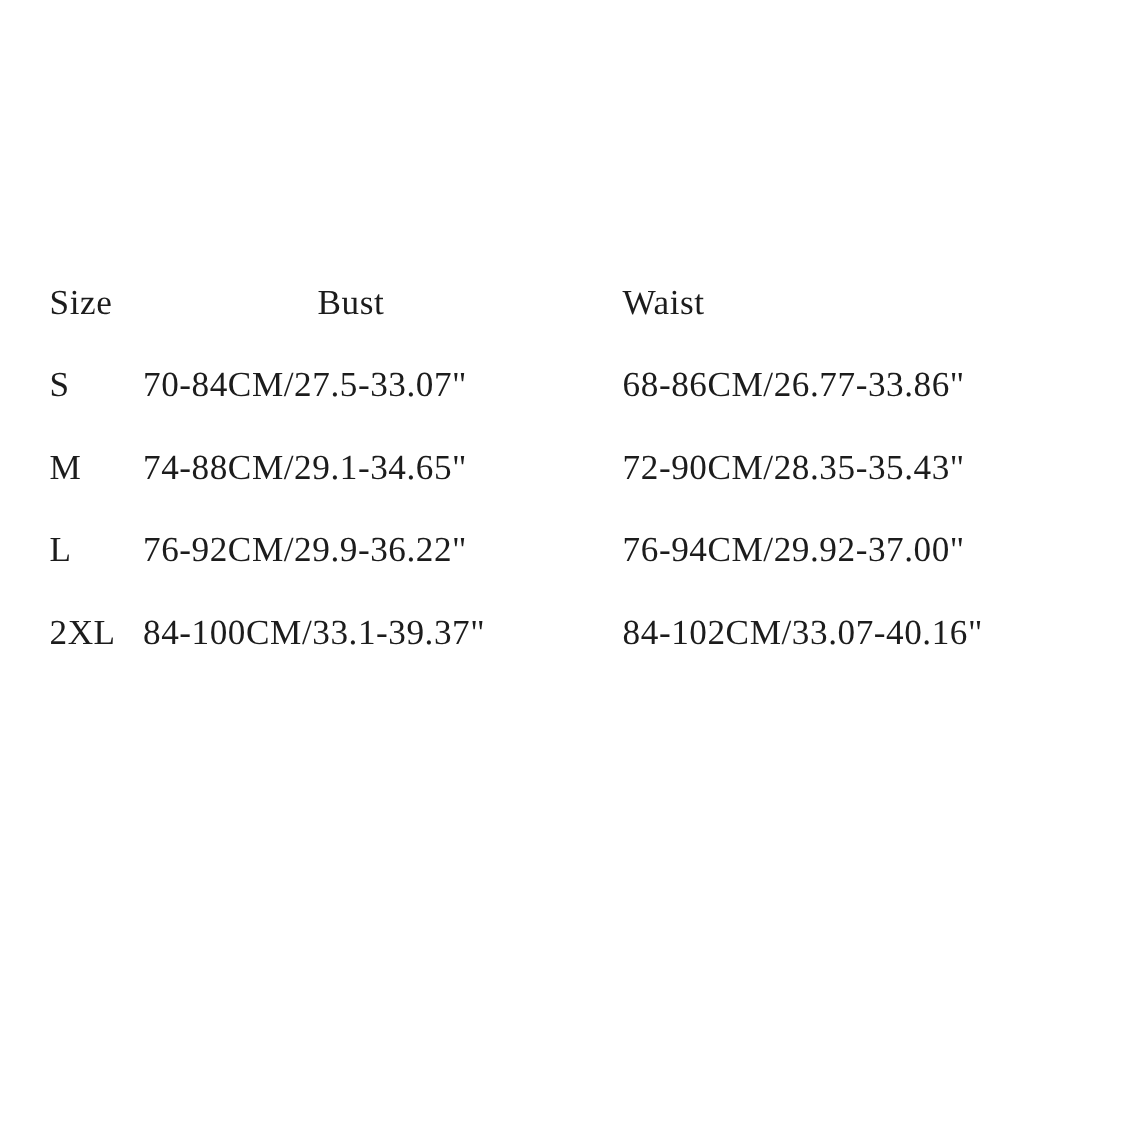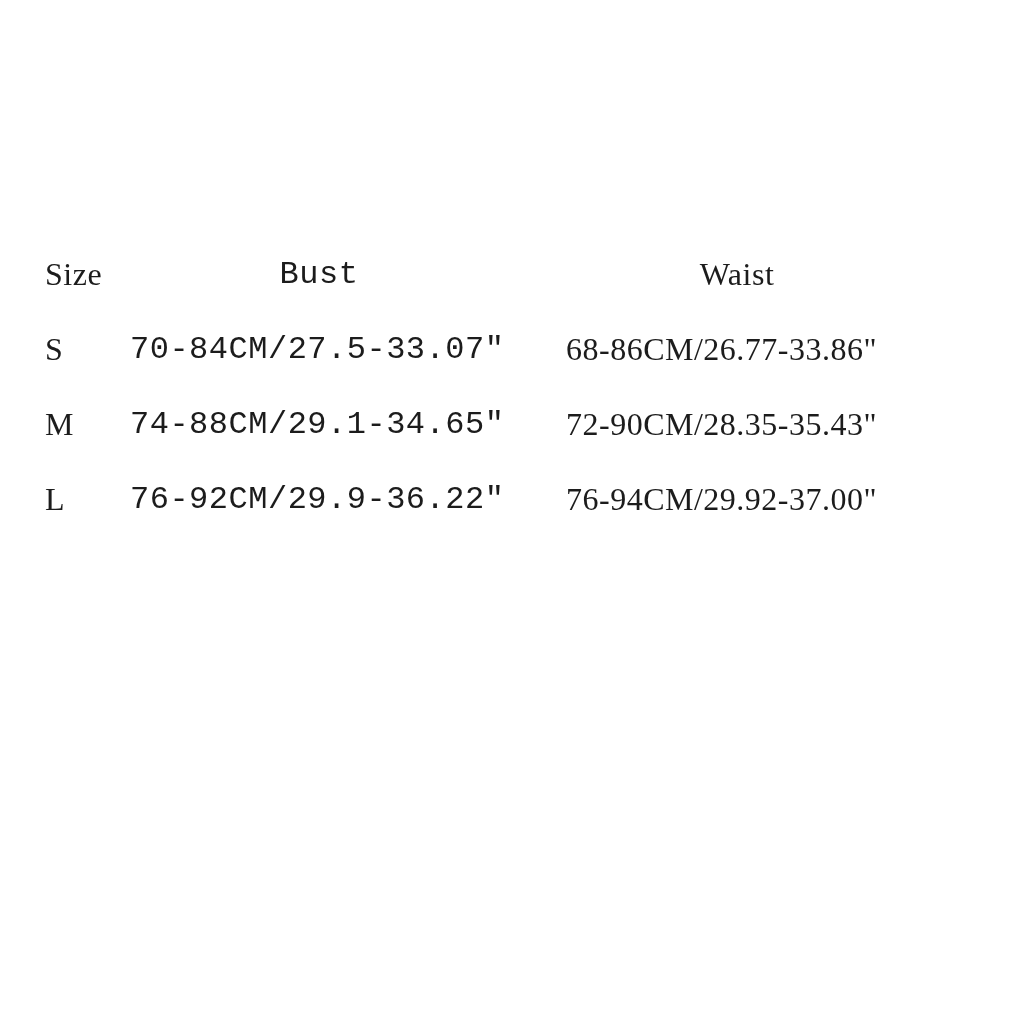--- a/index.html
+++ b/index.html
@@ -25,31 +25,30 @@
     align-items: center;
     font-size: 32px;
     letter-spacing: 0.5px;
     white-space: nowrap;
   }
   .col-size {
     text-align: left;
   }
   .col-bust {
     text-align: left;
-    font-family: Liberation Mono, monospace;
   }
   .col-waist {
     margin-left: 58px;
     text-align: left;
   }
   .chart-row.header-row .col-bust {
     text-align: center;
   }
   .chart-row.header-row .col-waist {
-    text-align: center;
+    text-align: left;
   }
 </style>
 </head>
 <body>
 
 <div class="size-chart">
 
   <div class="chart-row header-row">
     <div class="col-size">Size</div>
     <div class="col-bust">Bust</div>
@@ -68,15 +67,20 @@
     <div class="col-waist">72-90CM/28.35-35.43"</div>
   </div>
 
   <div class="chart-row">
     <div class="col-size">L</div>
     <div class="col-bust">76-92CM/29.9-36.22"</div>
     <div class="col-waist">76-94CM/29.92-37.00"</div>
   </div>
 
 
+  <div class="chart-row">
+    <div class="col-size">2XL</div>
+    <div class="col-bust">84-100CM/33.1-39.37"</div>
+    <div class="col-waist">84-102CM/33.07-40.16"</div>
+  </div>
 
 
 </div>
 
 </body></html>

